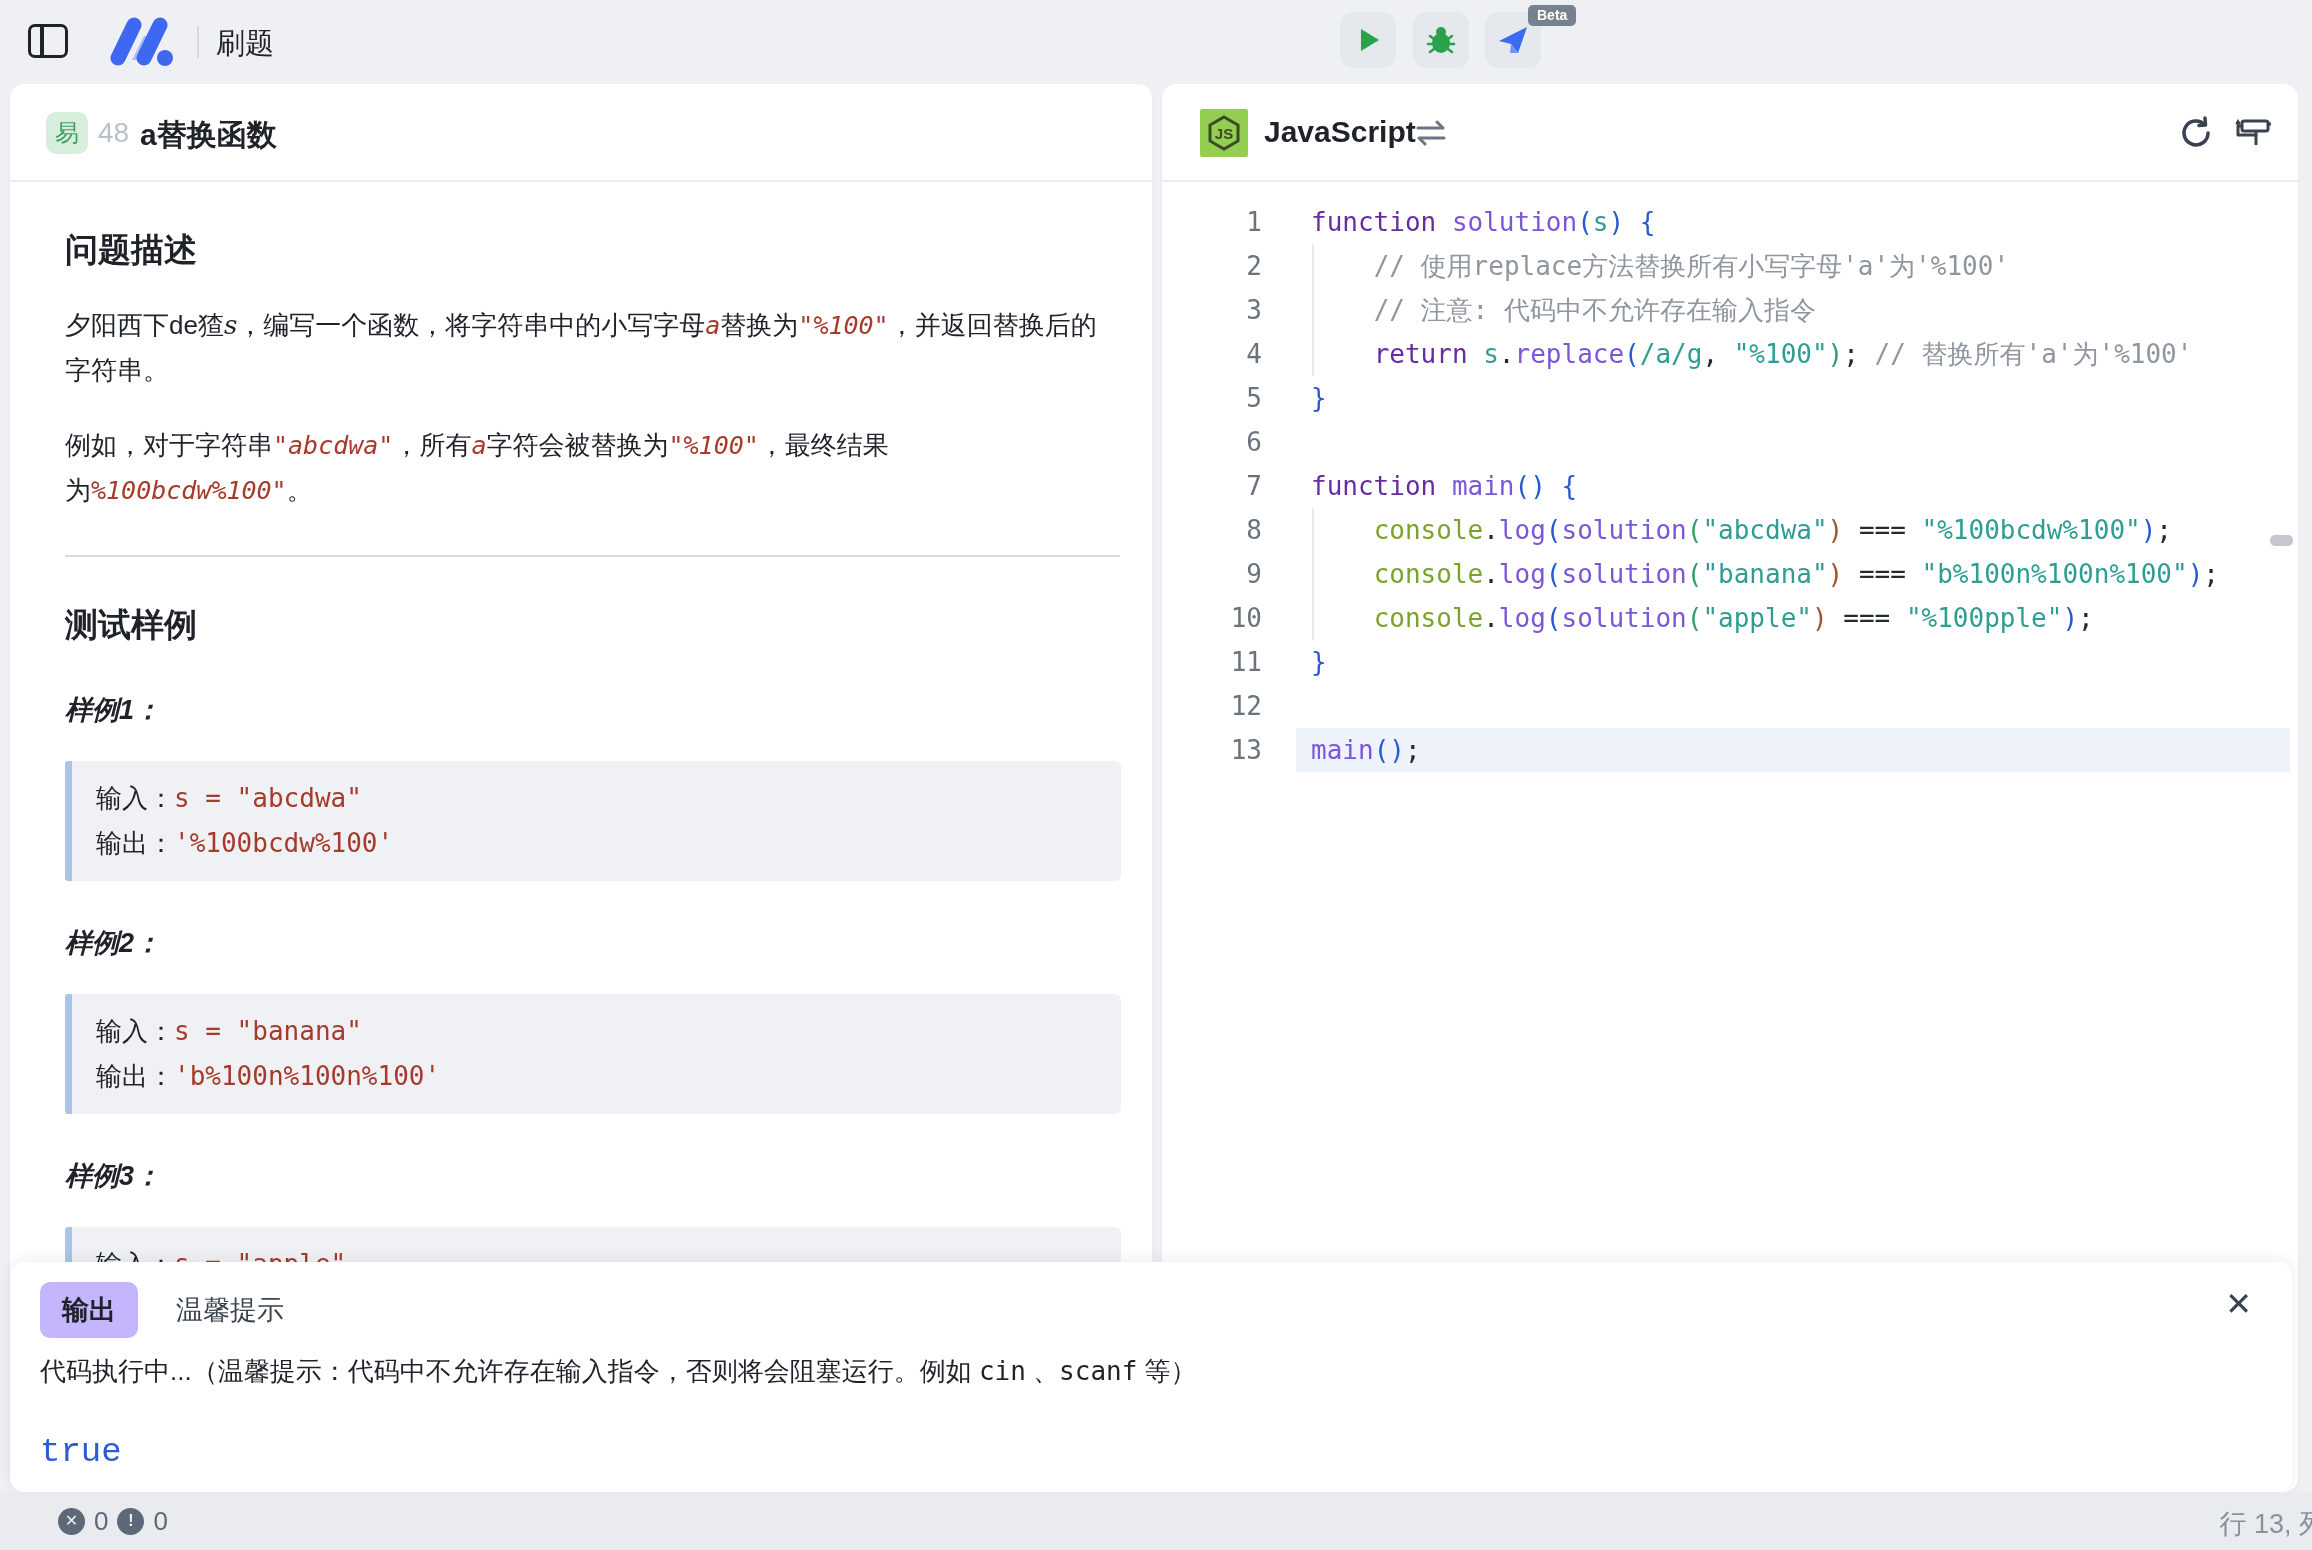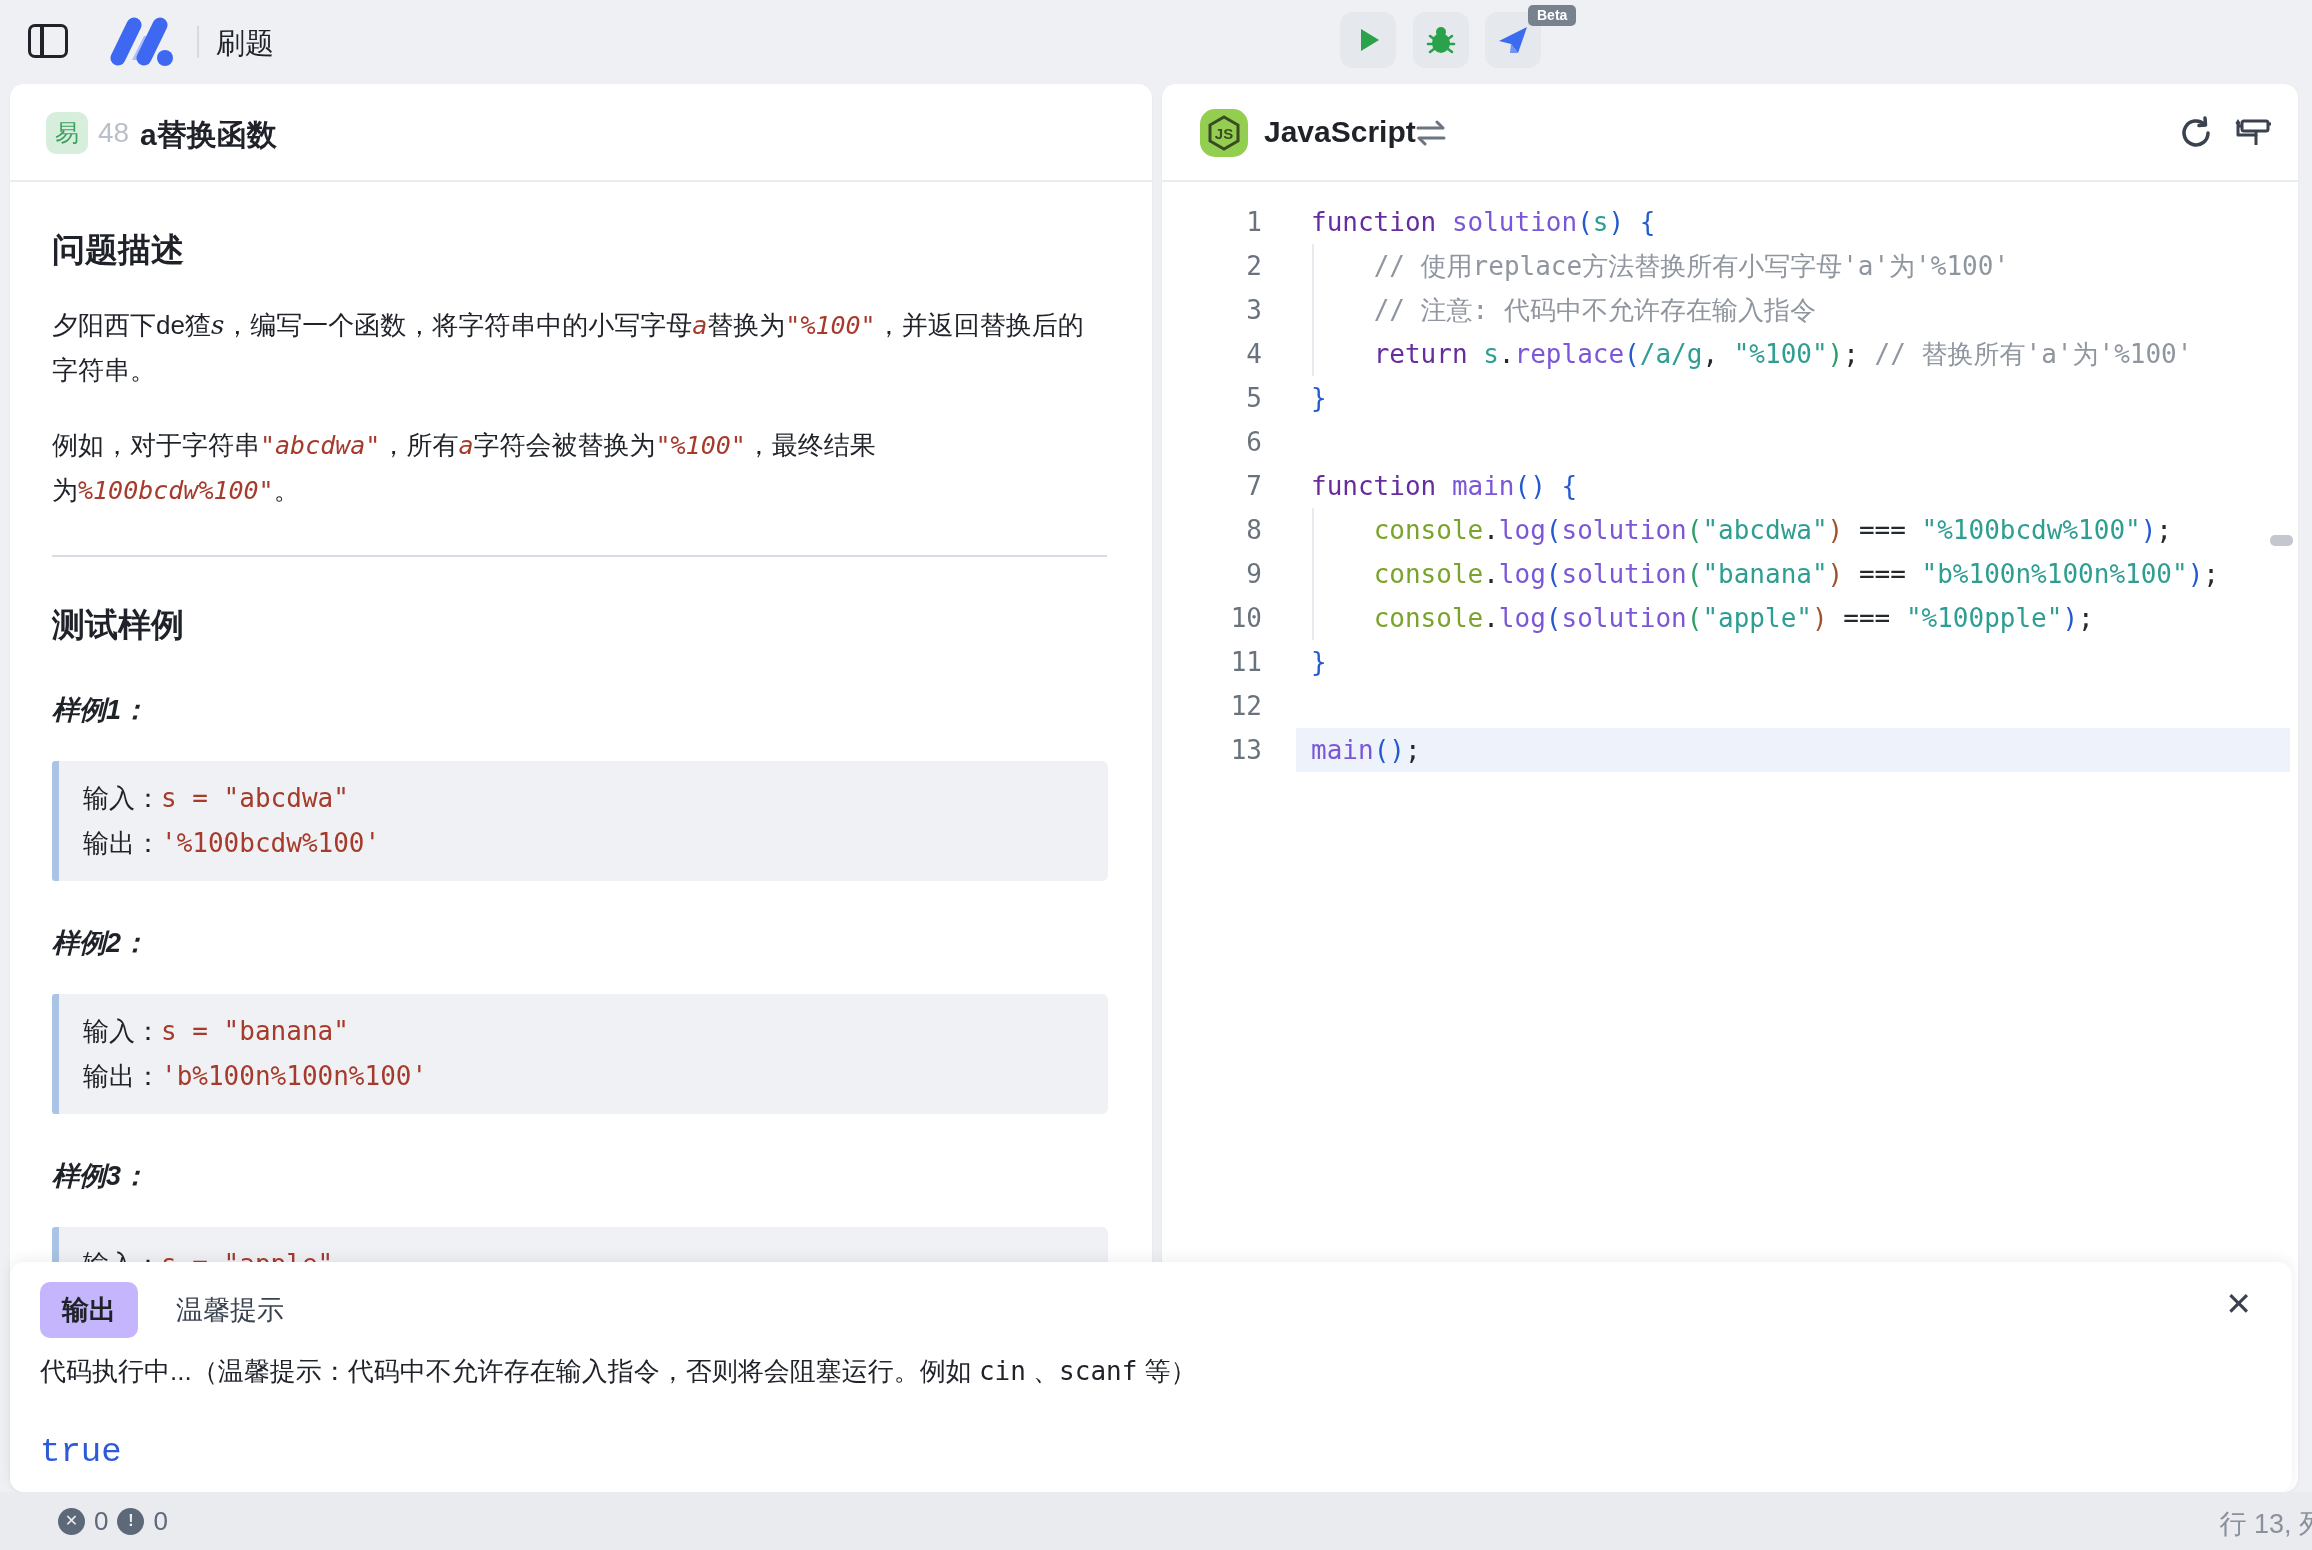--- a/index.html
+++ b/index.html
@@ -23,34 +23,34 @@
   .problem-card{left:10px;top:84px;width:1142px;height:1408px;overflow:hidden;}
   .editor-card{left:1162px;top:84px;width:1136px;height:1408px;overflow:hidden;}
   .card-header{position:relative;height:98px;border-bottom:2px solid #e9ecf0;}
 
   
   .diff-badge{position:absolute;left:36px;top:28px;width:42px;height:42px;border-radius:10px;background:#d8eedd;color:#3c9f5e;font-size:24px;display:flex;align-items:center;justify-content:center;}
   .prob-num{position:absolute;left:88px;top:33px;font-size:28px;color:#b9c0c9;}
   .prob-title{position:absolute;left:130px;top:31px;font-size:30px;font-weight:700;color:#1f2329;}
 
   
-  .problem-body{padding:0 42px;}
+  .problem-body{padding:0 55px;}
   .pb-h{margin:46px 0 0;font-size:33px;font-weight:700;}
   .pb-p{margin:30px 0 0;font-size:26px;line-height:45px;width:1045px;}
   .inline-code{font-family:"DejaVu Sans Mono","Liberation Mono",monospace;font-style:italic;color:#a63a2b;font-size:25px;}
   .math-var{font-family:"DejaVu Serif","Liberation Serif",serif;font-style:italic;}
   .pb-hr{margin:42px 0 0;border:none;border-top:2px solid #d9dde3;width:1055px;}
   .sample-label{margin:44px 0 0;font-size:27px;font-weight:700;font-style:italic;}
   .sample-block{margin:33px 0 0;width:1056px;background:#f0f1f4;border-left:7px solid #a9c4e4;border-radius:3px 6px 6px 3px;padding:15px 24px;font-size:26px;line-height:45px;}
   .sample-row{white-space:pre;}
   .sample-row .lbl{font-family:"Liberation Sans","DejaVu Sans",sans-serif;color:#1f2329;}
   .sample-row .val{font-family:"DejaVu Sans Mono","Liberation Mono",monospace;color:#a63a2b;}
 
   
-  .lang-icon{position:absolute;left:38px;top:25px;width:48px;height:48px;border-radius:15px;background:#93ce50;display:flex;align-items:center;justify-content:center;}
+  .lang-icon{position:absolute;left:38px;top:25px;width:48px;height:48px;border-radius:2px;background:#93ce50;display:flex;align-items:center;justify-content:center;}
   .lang-label{position:absolute;left:102px;top:31px;font-size:30px;font-weight:700;color:#1f2329;}
   .swap-icon{position:absolute;left:252px;top:36px;cursor:pointer;}
   .refresh-icon{position:absolute;left:1016px;top:31px;cursor:pointer;}
   .format-icon{position:absolute;left:1072px;top:31px;cursor:pointer;}
 
   .editor-body{position:relative;height:1308px;font-family:"DejaVu Sans Mono","Liberation Mono",monospace;font-size:26px;}
   .editor-lines{position:relative;padding-top:18px;}
   .erow{position:relative;height:44px;display:flex;align-items:center;white-space:pre;}
   .erow .hl{display:none;position:absolute;left:134px;right:8px;top:0;bottom:0;background:#edf2fb;}
   .erow.active .hl{display:block;}

